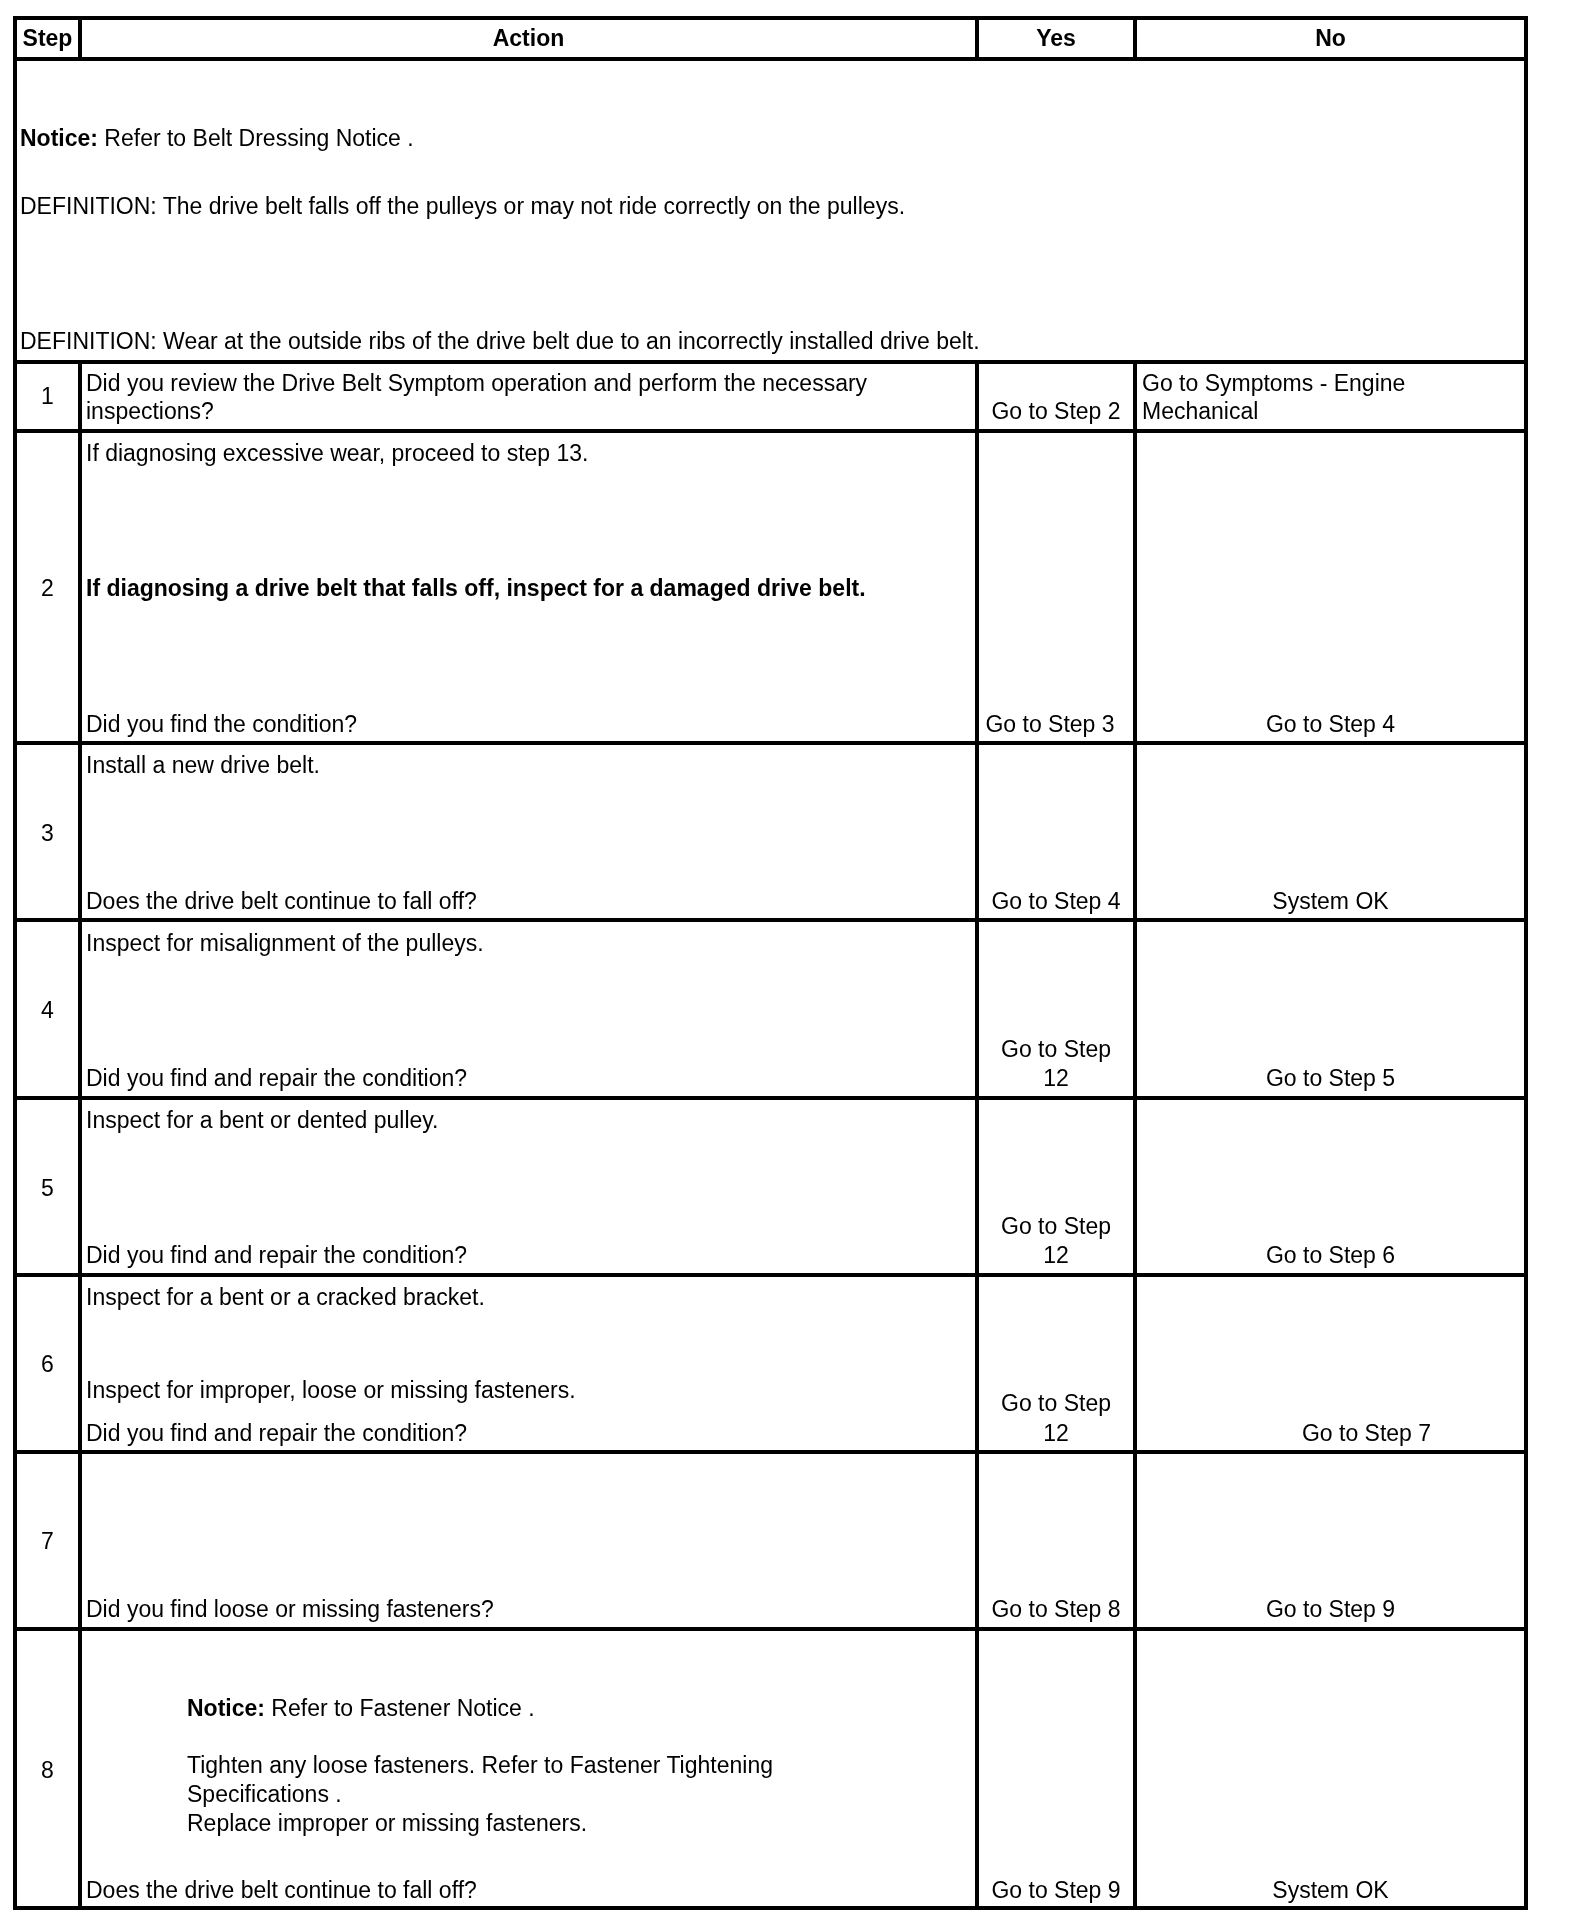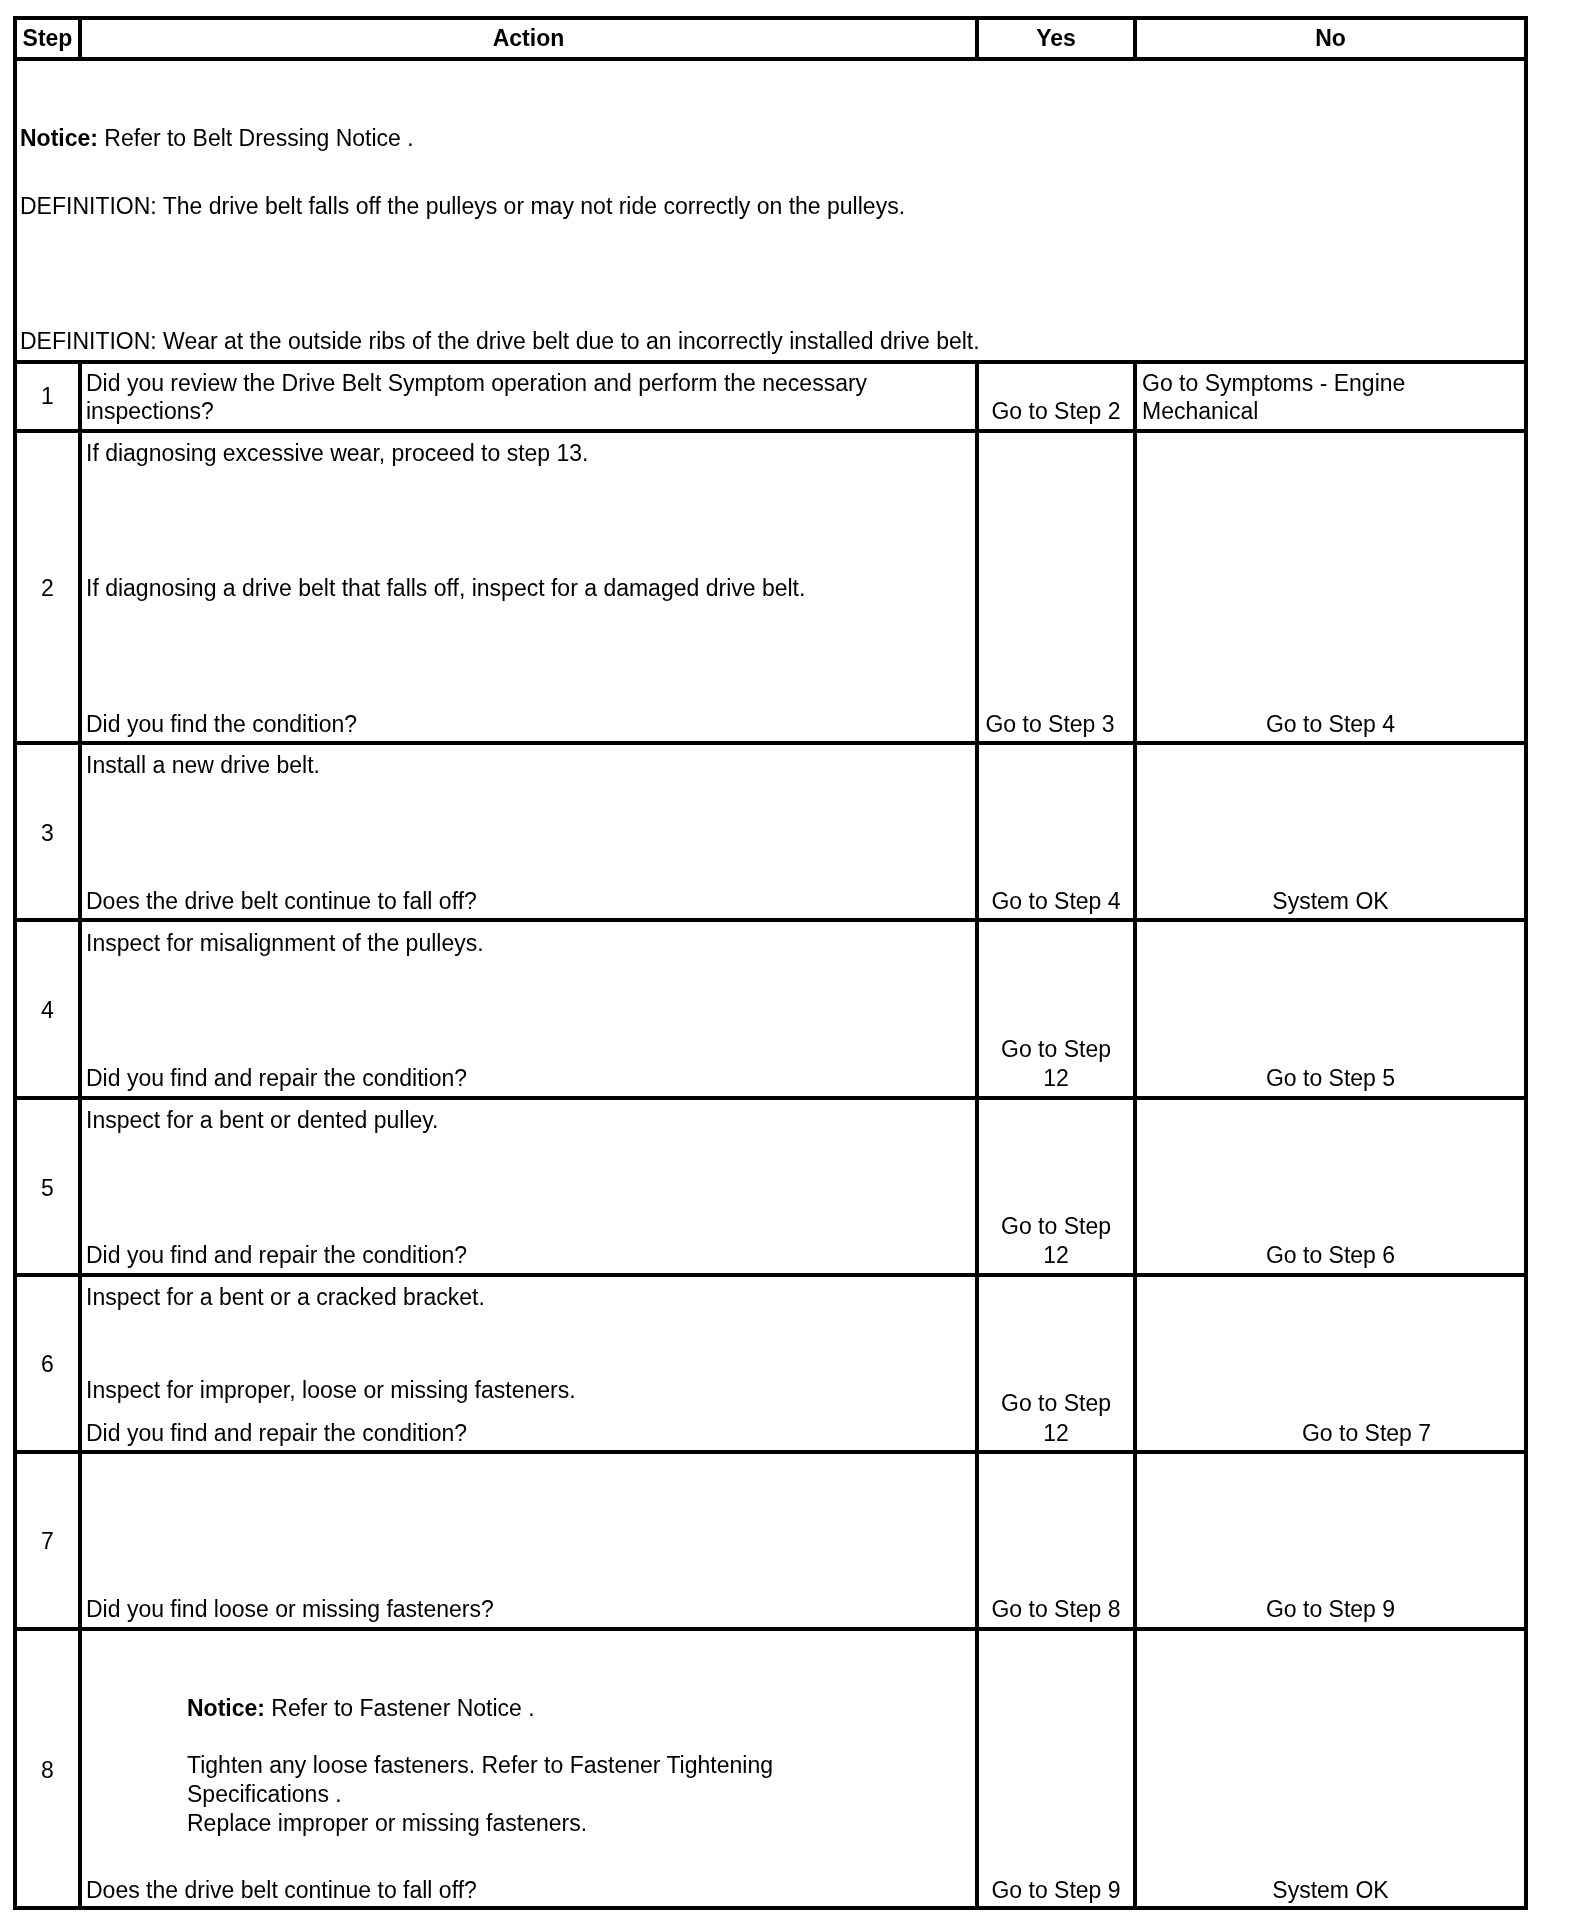--- a/index.html
+++ b/index.html
@@ -50,21 +50,21 @@
 
   <div class="t c" style="left:17px;top:382px;width:61px;">1</div>
   <div class="t" style="left:86px;top:369px;">Did you review the Drive Belt Symptom operation and perform the necessary</div>
   <div class="t" style="left:86px;top:397px;">inspections?</div>
   <div class="t c" style="left:979px;top:397px;width:154px;">Go to Step 2</div>
   <div class="t" style="left:1142px;top:369px;">Go to Symptoms - Engine</div>
   <div class="t" style="left:1142px;top:397px;">Mechanical</div>
 
   <div class="t c" style="left:17px;top:574px;width:61px;">2</div>
   <div class="t" style="left:86px;top:439px;">If diagnosing excessive wear, proceed to step 13.</div>
-  <div class="t" style="left:86px;top:574px;">If diagnosing a drive belt that falls off, inspect for a damaged drive belt.</div>
+  <div class="t" style="left:86px;top:574px;font-weight:bold;">If diagnosing a drive belt that falls off, inspect for a damaged drive belt.</div>
   <div class="t" style="left:86px;top:710px;text-align:center;">Did you find the condition?</div>
   <div class="t c" style="left:979px;top:710px;width:142px;">Go to Step 3</div>
   <div class="t c" style="left:1137px;top:710px;width:387px;">Go to Step 4</div>
 
   <div class="t c" style="left:17px;top:819px;width:61px;">3</div>
   <div class="t" style="left:86px;top:751px;">Install a new drive belt.</div>
   <div class="t" style="left:86px;top:887px;">Does the drive belt continue to fall off?</div>
   <div class="t c" style="left:979px;top:887px;width:154px;">Go to Step 4</div>
   <div class="t c" style="left:1137px;top:887px;width:387px;">System OK</div>
 

